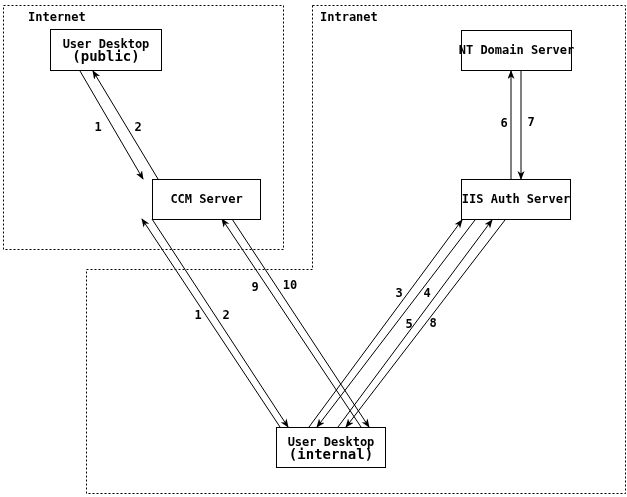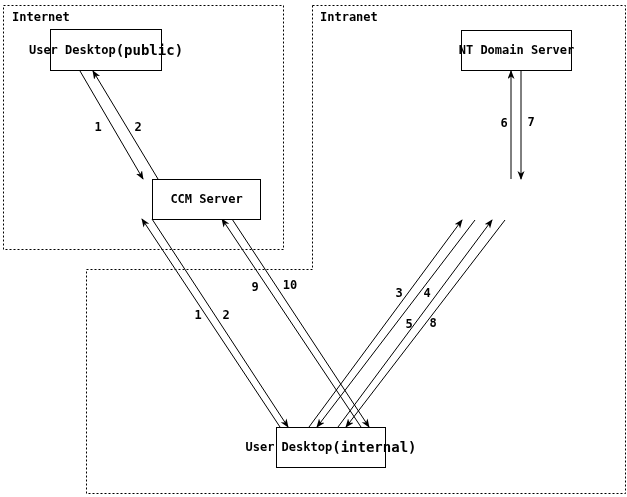--- a/index.html
+++ b/index.html
@@ -15,21 +15,21 @@
     position: absolute;
     left: 0; top: 0;
     z-index: 1;
   }
   .node {
     position: absolute;
     box-sizing: border-box;
     background: #ffffff;
     border: 1px solid #000000;
     display: flex;
-    flex-direction: row;
+    flex-direction: column;
     align-items: center;
     justify-content: center;
     z-index: 2;
   }
   .node-title {
     font-weight: bold;
     font-size: 12px;
     line-height: 13px;
     white-space: nowrap;
     color: #000000;
@@ -89,36 +89,39 @@
     <line x1="361" y1="427" x2="222" y2="219" stroke="#000000" stroke-width="1" marker-end="url(#arrow)"></line>
     <line x1="232" y1="219" x2="369" y2="427" stroke="#000000" stroke-width="1" marker-end="url(#arrow)"></line>
 
     <line x1="309" y1="427" x2="462" y2="220" stroke="#000000" stroke-width="1" marker-end="url(#arrow)"></line>
     <line x1="475" y1="220" x2="317" y2="427" stroke="#000000" stroke-width="1" marker-end="url(#arrow)"></line>
 
     <line x1="338" y1="427" x2="492" y2="220" stroke="#000000" stroke-width="1" marker-end="url(#arrow)"></line>
     <line x1="505" y1="220" x2="346" y2="427" stroke="#000000" stroke-width="1" marker-end="url(#arrow)"></line>
   </svg>
 
-  <div class="region-label" style="left:12px; top:11px;">Internet</div>
+  <div class="region-label" style="left:28px; top:11px;">Internet</div>
   <div class="region-label" style="left:320px; top:11px;">Intranet</div>
 
   <div class="node" style="left:50px; top:29px; width:112px; height:42px;">
     <div class="node-title">User Desktop</div>
     <div class="node-sub">(public)</div>
   </div>
 
   <div class="node" style="left:461px; top:30px; width:111px; height:41px;text-align:right;">
     <div class="node-title">NT Domain Server</div>
   </div>
 
   <div class="node" style="left:132px; top:179px; width:109px; height:41px;margin-left:20px;">
     <div class="node-title">CCM Server</div>
   </div>
 
+  <div class="node" style="left:461px; top:179px; width:110px; height:41px;">
+    <div class="node-title">IIS Auth Server</div>
+  </div>
 
   <div class="node" style="left:276px; top:427px; width:110px; height:41px;">
     <div class="node-title">User Desktop</div>
     <div class="node-sub">(internal)</div>
   </div>
 
   <div class="num" style="left:98px;  top:127px;">1</div>
   <div class="num" style="left:138px; top:127px;">2</div>
   <div class="num" style="left:198px; top:315px;">1</div>
   <div class="num" style="left:226px; top:315px;">2</div>

